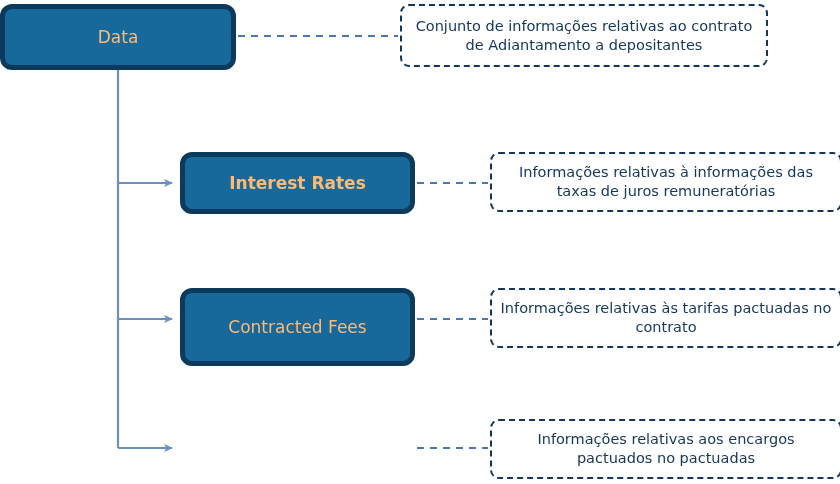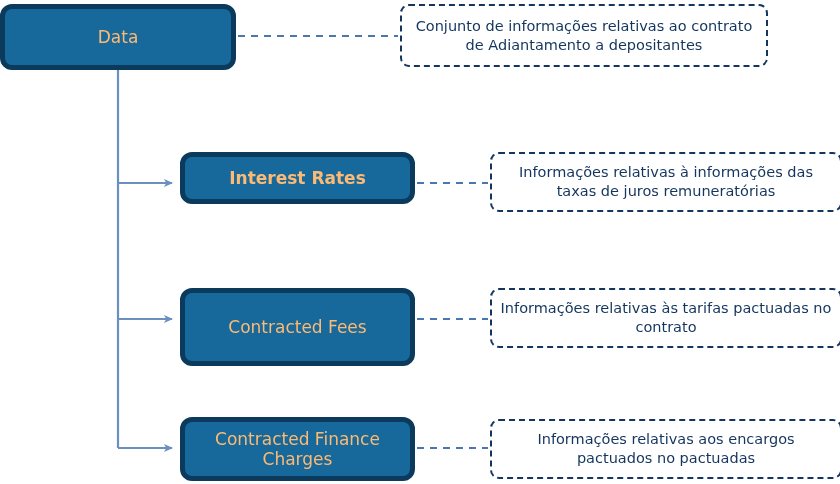--- a/index.html
+++ b/index.html
@@ -59,21 +59,21 @@
     font-weight: 400;
   }
   .node.child {
     left: 180px;
     width: 235px;
     font-size: 17px;
     font-weight: 400;
   }
   .node.child.c0 {
     top: 152px;
-    height: 52px;
+    height: 62px;
     font-weight: 700;
   }
   .node.child.c1 {
     top: 288px;
     height: 78px;
   }
   .node.child.c2 {
     top: 417px;
     height: 64px;
   }
@@ -164,20 +164,17 @@
     <span class="note-text">Informações relativas à informações das taxas de juros remuneratórias</span>
   </div>
 
   <div class="node child c1">
     <span class="node-label">Contracted Fees</span>
   </div>
   <div class="note n1">
     <span class="note-text">Informações relativas às tarifas pactuadas no contrato</span>
   </div>
 
-  <div class="node child c2">
-    <span class="node-label">Contracted Finance Charges</span>
-  </div>
   <div class="note n2">
     <span class="note-text">Informações relativas aos encargos pactuados no pactuadas</span>
   </div>
 
 </div>
 
 </body></html>

